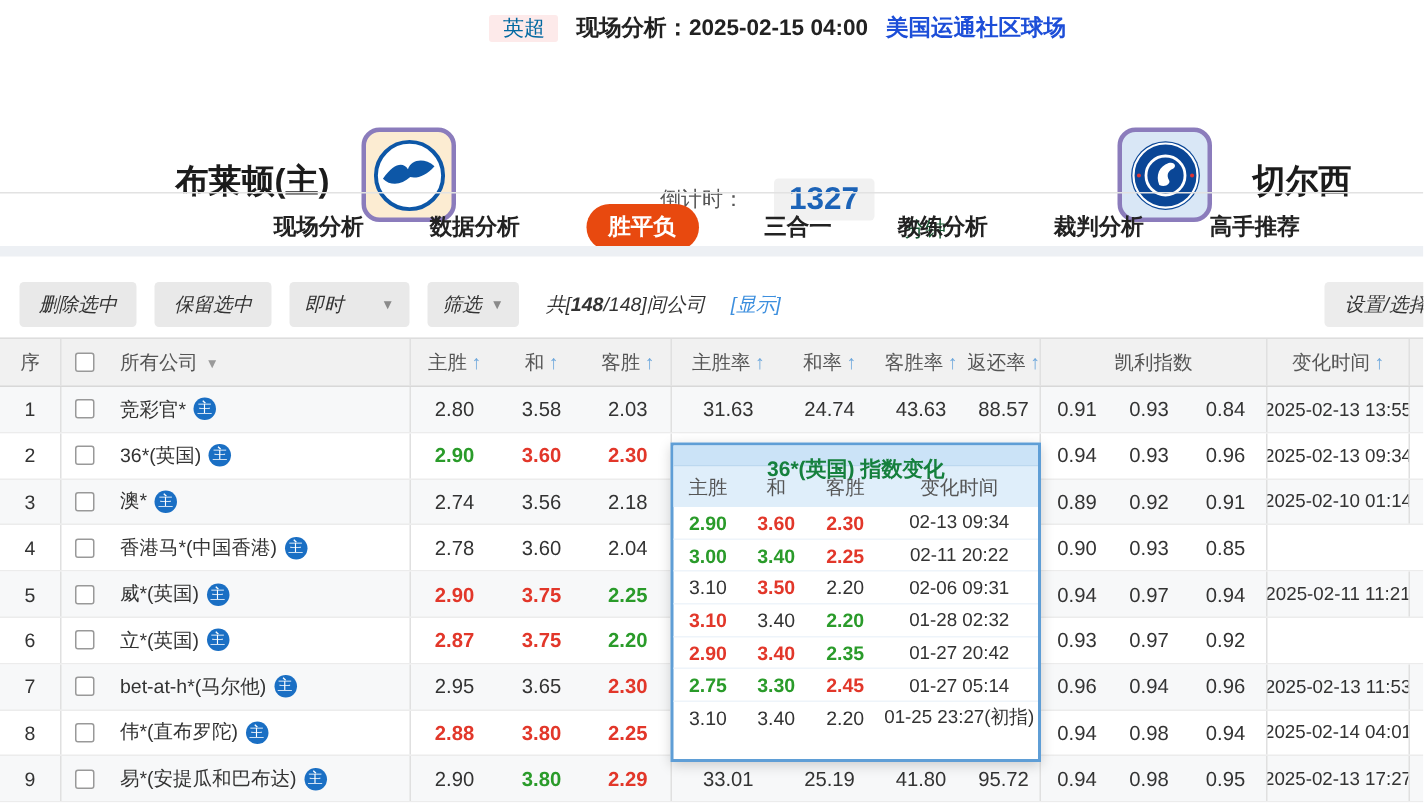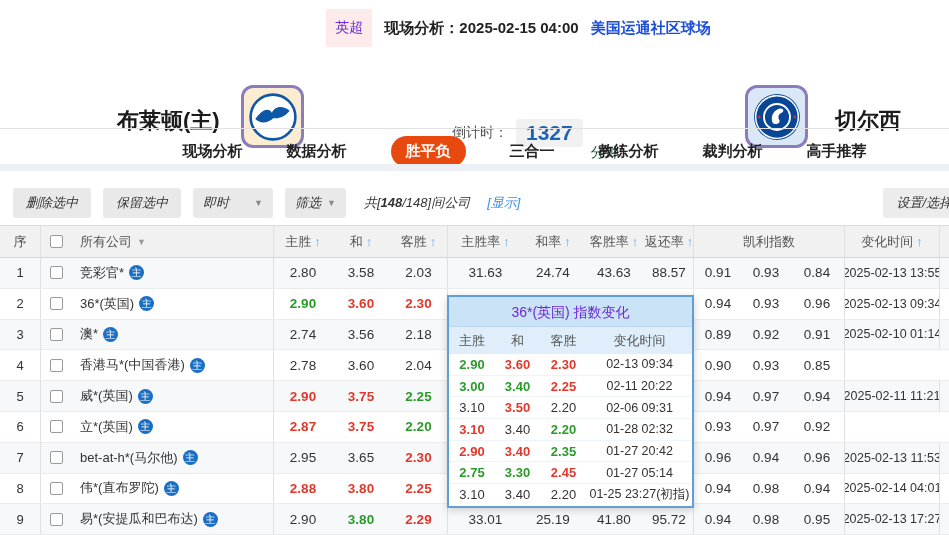--- a/index.html
+++ b/index.html
@@ -2,33 +2,33 @@
 <html><head>
 <meta charset="utf-8">
 <style>
   * { margin:0; padding:0; box-sizing:border-box; }
   html,body { width:949px; height:535px; overflow:hidden; background:#fff;
     font-family:"Liberation Sans","DejaVu Sans",sans-serif; color:#333; }
   .stage { position:relative; width:949px; height:535px; overflow:hidden; background:#fff; }
 
   
   .info-bar { position:absolute; top:9px; left:0; width:949px; display:flex; justify-content:center; align-items:center; gap:12px; transform:translateX(44px); }
-  .league-badge { background:#fdeaea; color:#6d28d9; font-size:14px; padding:10px 9px; border-radius:2px; }
+  .league-badge { background:#fdeaea; color:#0369a1; font-size:14px; padding:0 9px; border-radius:2px; }
   .kickoff { font-size:15px; font-weight:700; color:#222; }
   .venue { font-size:15px; font-weight:700; color:#1d4ed8; }
 
   
   .match-header { position:absolute; top:36px; left:0; width:949px; height:92px; }
   .team-name { position:absolute; font-size:22px; font-weight:700; color:#1b1b1b; top:70px; }
   .home-name { left:117px; }
   .away-name { left:835px; }
   .logo-box { position:absolute; top:49px; width:63px; height:63px; border:3px solid #8b7cbc; border-radius:12px; display:flex; align-items:center; justify-content:center; }
   .home-logo { left:241px; background:#fcecd2; }
   .away-logo { left:745px; background:#d9e7f6; }
-  .countdown { position:absolute; left:452px; top:68px; display:flex; align-items:center; gap:8px; }
+  .countdown { position:absolute; left:440px; top:68px; display:flex; align-items:center; gap:20px; }
   .countdown-label { font-size:14px; color:#555; }
   .countdown-value { font-size:21px; font-weight:700; color:#1c63b7; background:#f1f1f1; padding:2px 10px; border-radius:3px; }
   .countdown-unit { font-size:14px; color:#14532d;margin-top:40px; }
 
   
   .tabs-divider { position:absolute; top:128px; left:0; width:949px; border-top:1px solid #e2e2e2; }
   .tabs { position:absolute; top:136px; left:0; width:949px; display:flex; justify-content:center; align-items:center; gap:44px; transform:translateX(50px); }
   .tab { font-size:15px; font-weight:700; color:#222; cursor:pointer; white-space:nowrap; }
   .tab.active { background:#e8490f; color:#fff; border-radius:16px; padding:6px 15px; }
 
@@ -61,21 +61,21 @@
   .hdr-caret { color:#9a9a9a; font-size:9px; }
   .kelly-head { grid-column:11 / 14; }
   .checkbox { display:inline-block; width:13px; height:13px; border:1px solid #999; border-radius:2px; background:#fff; cursor:pointer; }
   .mbadge { display:inline-block; min-width:15px; height:15px; line-height:15px; border-radius:50%; background:#1a6fc4; color:#fff; font-size:10px; text-align:center; }
   .company-name { font-size:13px; color:#333; }
   .red { color:#e2372a; font-weight:700; }
   .green { color:#2a9b2a; font-weight:700; }
 
   
   .popup { position:absolute; left:447px; top:295px; width:247px; height:213px; background:#fff; border:2px solid #5f9ed6; z-index:20; box-shadow:0 2px 8px rgba(0,0,0,.18); }
-  .popup-title { height:30px; line-height:30px; text-align:center; background:#cbe3f7; font-size:14px; font-weight:400; color:#6d28d9; border-bottom:1px solid #bcd8ef; }
+  .popup-title { height:14px; line-height:30px; text-align:center; background:#cbe3f7; font-size:14px; font-weight:700; color:#15803d; border-bottom:1px solid #bcd8ef; }
   .popup-head, .popup-row { display:grid; grid-template-columns:46px 45px 47px 1fr; align-items:center; text-align:center; }
   .popup-head { height:27px; background:#dfeefa; color:#555; font-size:13px; }
   .popup-row { height:21.7px; font-size:13px; border-bottom:1px solid #eef4fa; }
   .popup-row:last-child { border-bottom:none; }
   .popup-time { font-size:12.5px; color:#333; white-space:nowrap; }
 </style>
 </head>
 <body>
 
 <div class="stage">

